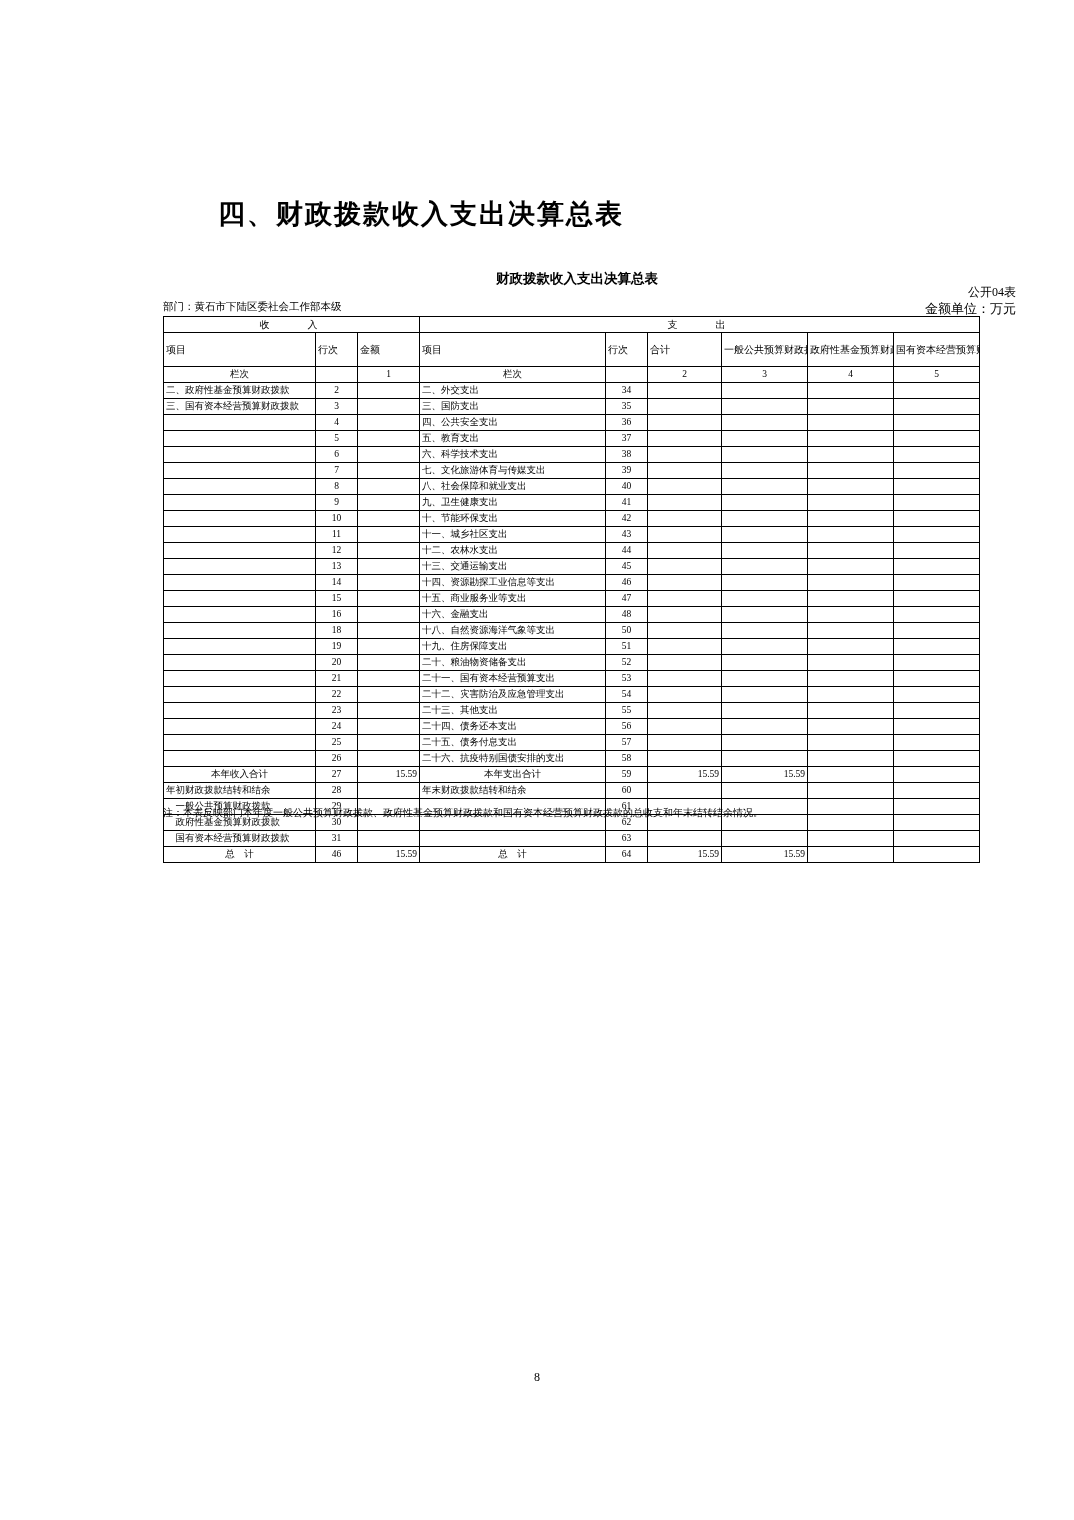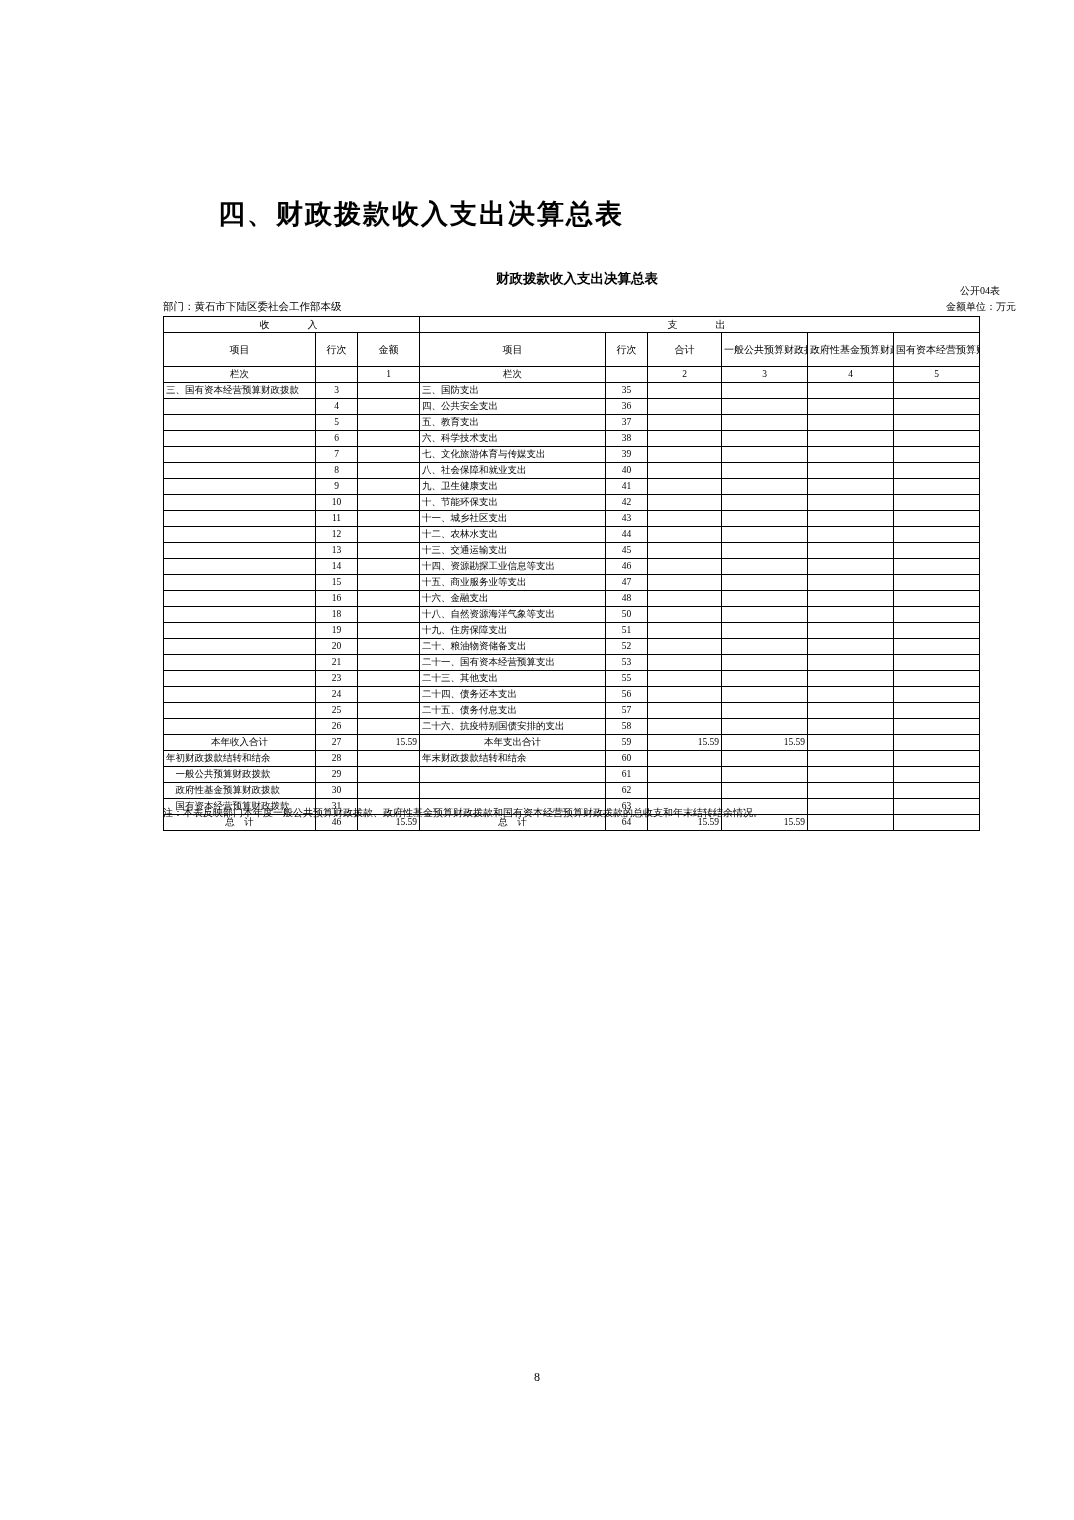--- a/index.html
+++ b/index.html
@@ -41,28 +41,28 @@
   }
   .meta-left {
     position: absolute;
     top: 300px;
     left: 163px;
     font-size: 10.5px;
   }
   .meta-right-1 {
     position: absolute;
     top: 284px;
-    right: 74px;
-    font-size: 10px;
+    right: 58px;
+    font-size: 12px;
   }
   .meta-right-2 {
     position: absolute;
     top: 300px;
     right: 58px;
-    font-size: 10px;
+    font-size: 13px;
   }
   .tbl-wrap {
     position: absolute;
     top: 316px;
     left: 163px;
     width: 853px;
   }
   table.main {
     border-collapse: collapse;
     width: 806px;
@@ -82,21 +82,21 @@
   .c { text-align: center; }
   .l { text-align: left; }
   .bold { font-weight: bold; margin-top: 45px; }
   .grp {
     text-align: center;
     font-size: 10px;
     letter-spacing: 6px;
     padding: 2px 0;
   }
   .hdr {
-    text-align: center;
+    text-align: left;
     font-size: 10px;
     white-space: normal;
     line-height: 1.2;
   }
   .num {
     font-family: "Liberation Serif", "DejaVu Serif", serif;
     text-align: right;
     padding-right: 6px;
   }
   .note {
@@ -173,20 +173,31 @@
           <td class="c">栏次</td>
           <td class="c"></td>
           <td class="c">2</td>
           <td class="c">3</td>
           <td class="c">4</td>
           <td class="c">5</td>
         </tr>
       </thead>
       <tbody id="tbody">
           <tr>
+            <td class="l">二、政府性基金预算财政拨款</td>
+            <td class="c">2</td>
+            <td class="num"></td>
+            <td class="l">二、外交支出</td>
+            <td class="c">34</td>
+            <td class="num"></td>
+            <td class="num"></td>
+            <td class="num"></td>
+            <td class="num"></td>
+          </tr>
+          <tr>
             <td class="l">三、国有资本经营预算财政拨款</td>
             <td class="c">3</td>
             <td class="num"></td>
             <td class="l">三、国防支出</td>
             <td class="c">35</td>
             <td class="num"></td>
             <td class="num"></td>
             <td class="num"></td>
             <td class="num"></td>
           </tr>
@@ -365,20 +376,31 @@
             <td class="num"></td>
             <td class="num"></td>
             <td class="num"></td>
           </tr>
           <tr>
             <td class="l"></td>
             <td class="c">21</td>
             <td class="num"></td>
             <td class="l">二十一、国有资本经营预算支出</td>
             <td class="c">53</td>
+            <td class="num"></td>
+            <td class="num"></td>
+            <td class="num"></td>
+            <td class="num"></td>
+          </tr>
+          <tr>
+            <td class="l"></td>
+            <td class="c">22</td>
+            <td class="num"></td>
+            <td class="l">二十二、灾害防治及应急管理支出</td>
+            <td class="c">54</td>
             <td class="num"></td>
             <td class="num"></td>
             <td class="num"></td>
             <td class="num"></td>
           </tr>
           <tr>
             <td class="l"></td>
             <td class="c">23</td>
             <td class="num"></td>
             <td class="l">二十三、其他支出</td>

